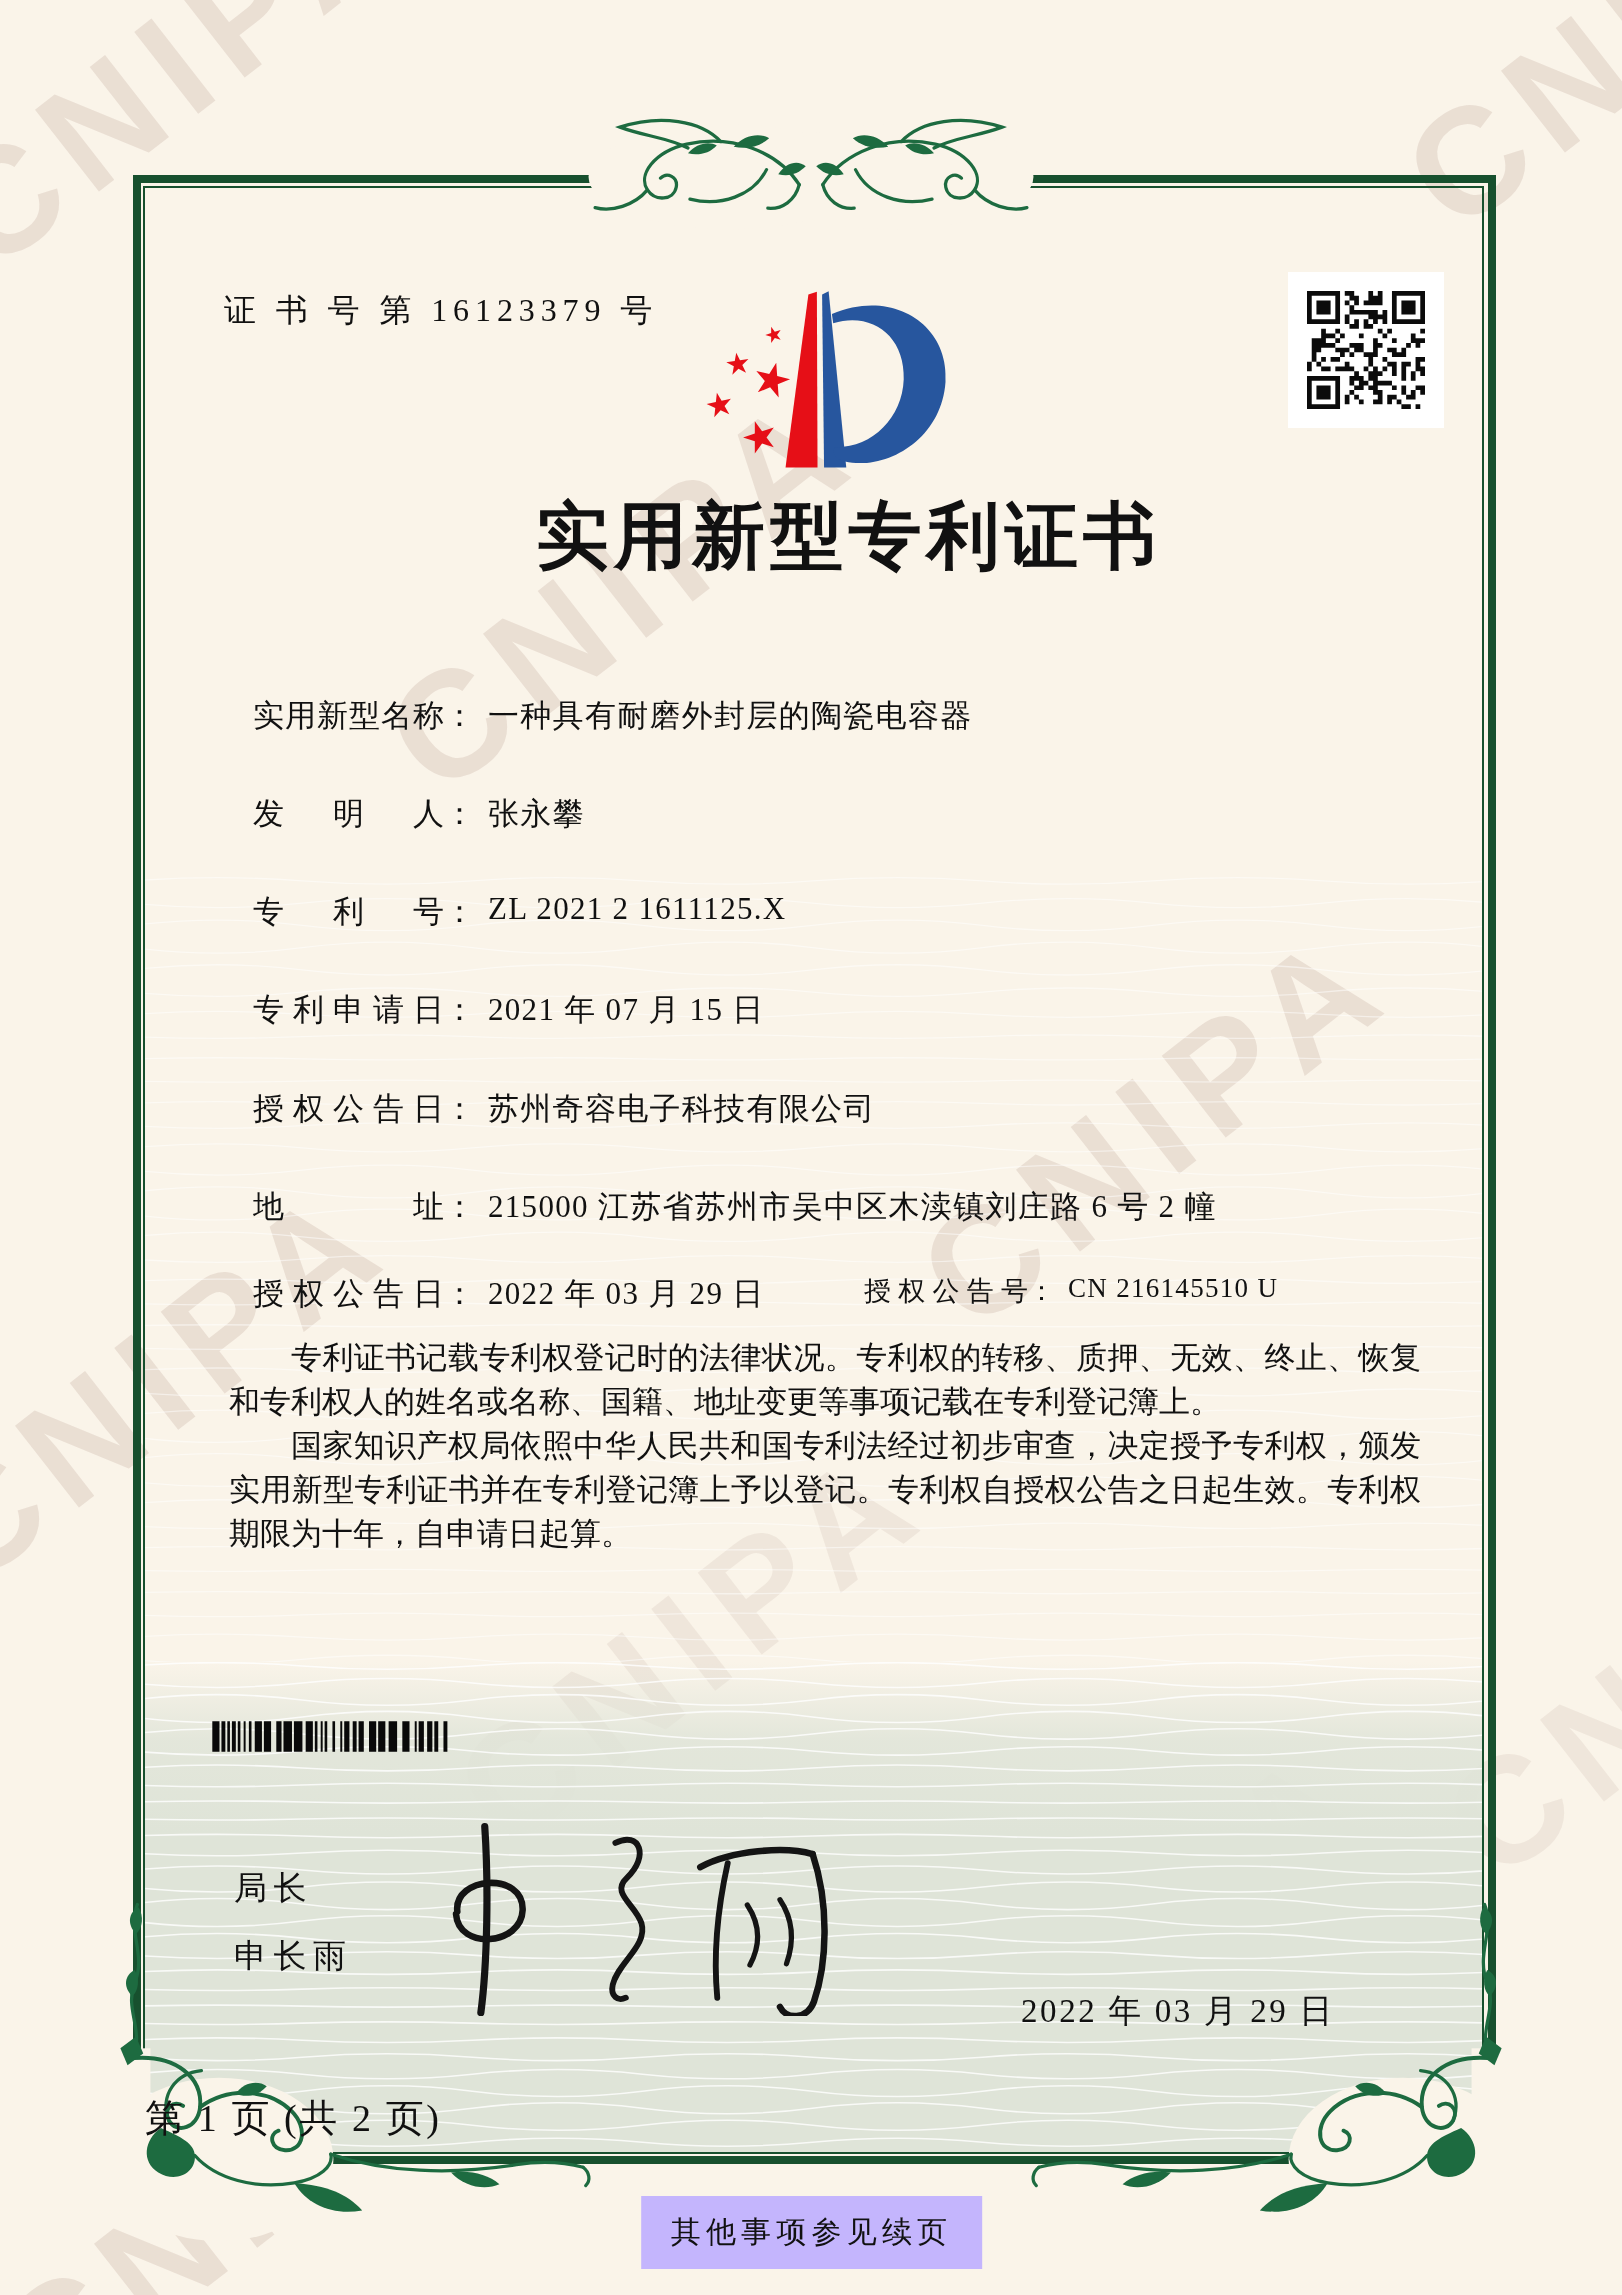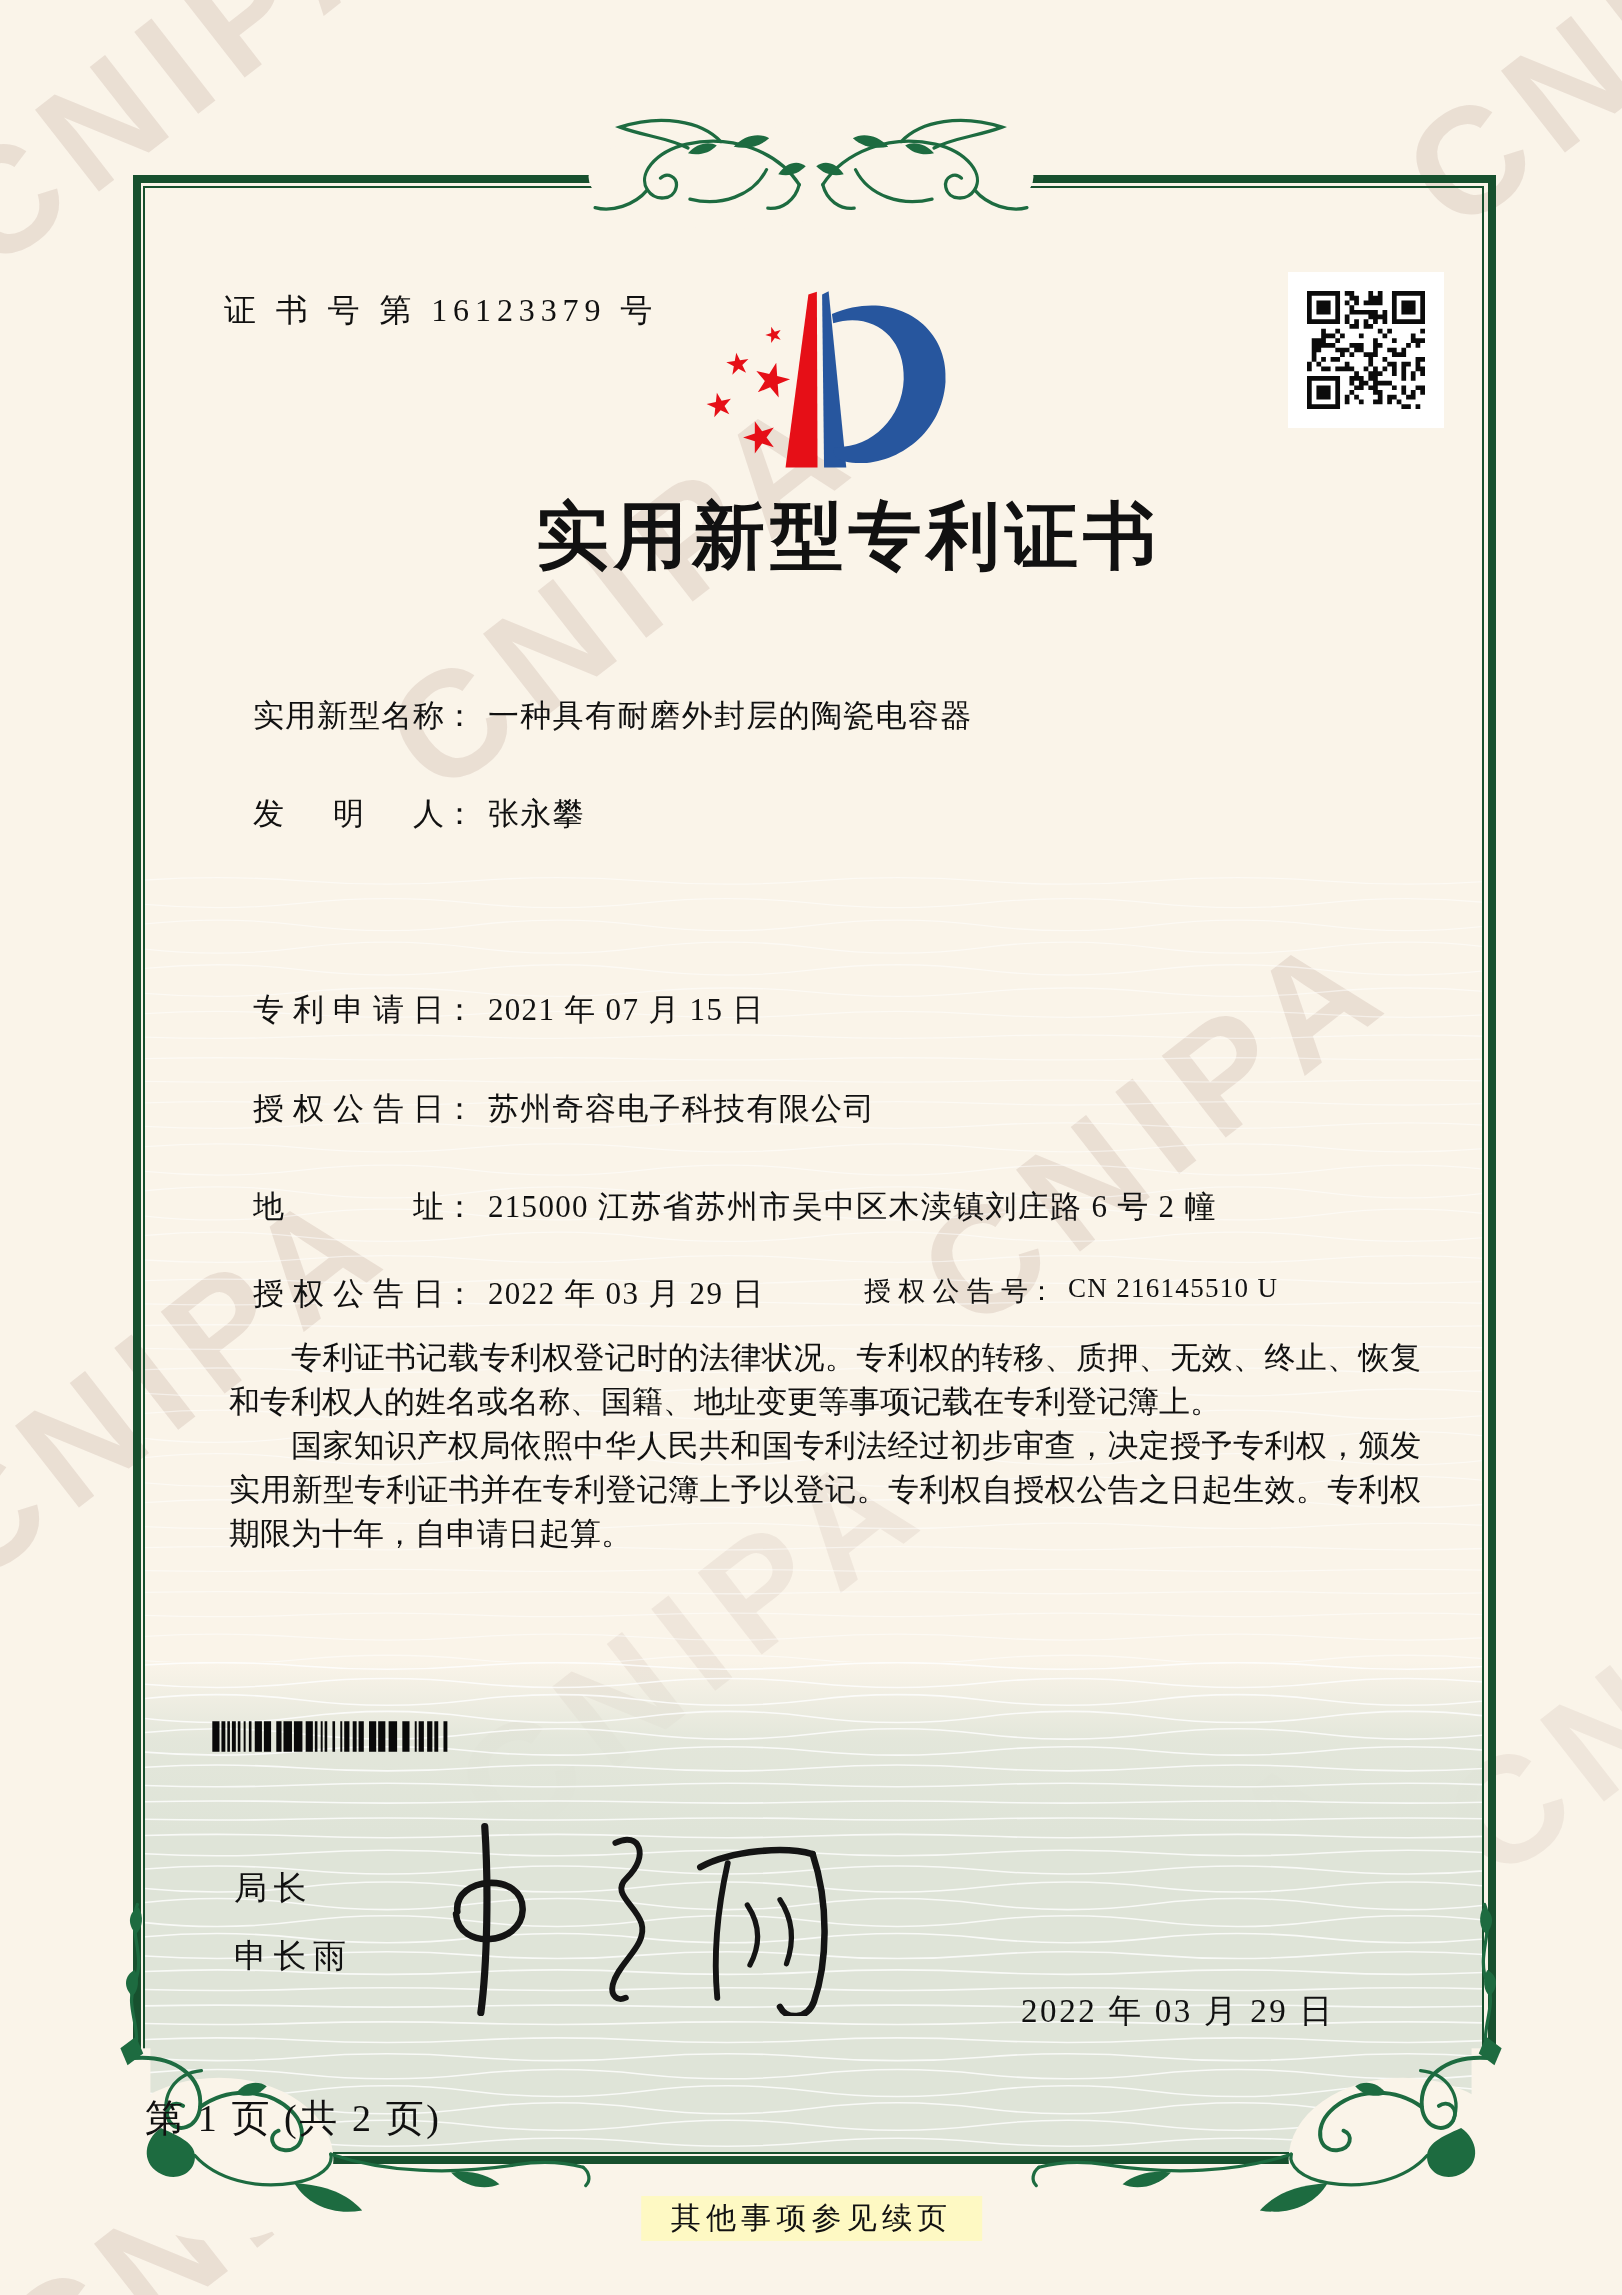--- a/index.html
+++ b/index.html
@@ -21,22 +21,22 @@
   .flabel{display:inline-block;width:191px;text-align:justify;text-align-last:justify;vertical-align:top;margin-left:24px;}
   .fcolon{display:inline-block;vertical-align:top;}
   .fvalue{display:inline-block;margin-left:13px;vertical-align:top;letter-spacing:1.3px;}
   .field2{position:absolute;left:840px;font-size:27px;white-space:nowrap;}
   .field2 .flabel{width:164px;}
   .paras{left:229px;top:1336px;width:1192px;font-size:31px;line-height:44px;text-align:justify;}
   .paras p{margin:0;text-indent:62px;}
   .signer{left:234px;font-size:33px;letter-spacing:6.5px;white-space:nowrap;}
   .date-line{left:1021px;top:1989px;font-size:33px;letter-spacing:2.6px;white-space:nowrap;}
   .page-info{left:145px;top:2093px;width:1339px;text-align:left;font-size:38px;letter-spacing:2.6px;}
-  .cont-note{left:50%;top:2196px;transform:translateX(-50%);background:#fef9c3;
-             padding:2px 30px;font-size:30px;letter-spacing:5.2px;white-space:nowrap;text-align:right;}
+  .cont-note{left:50%;top:2196px;transform:translateX(-50%);background:#c4b5fd;
+             padding:16px 30px;font-size:30px;letter-spacing:5.2px;white-space:nowrap;text-align:right;}
   .qr-box{left:1288px;top:272px;width:156px;height:156px;background:#fff;}
   .qr-box svg{position:absolute;left:19px;top:19px;}
   svg{display:block;}
 </style>
 </head>
 <body>
 
 <div class="page">
 
   <span class="wm" style="left:-98px;top:-19.6px;">CNIPA</span>
@@ -202,20 +202,23 @@
   </div>
 
   <div class="abs title">实用新型专利证书</div>
 
   <div class="field" style="top:695px">
     <span class="flabel">实用新型名称</span><span class="fcolon">：</span><span class="fvalue">一种具有耐磨外封层的陶瓷电容器</span>
   </div>
   <div class="field" style="top:793px">
     <span class="flabel">发明人</span><span class="fcolon">：</span><span class="fvalue">张永攀</span>
   </div>
+  <div class="field" style="top:891px">
+    <span class="flabel">专利号</span><span class="fcolon">：</span><span class="fvalue">ZL 2021 2 1611125.X</span>
+  </div>
   <div class="field" style="top:989px">
     <span class="flabel">专利申请日</span><span class="fcolon">：</span><span class="fvalue">2021 年 07 月 15 日</span>
   </div>
   <div class="field" style="top:1088px">
     <span class="flabel">授权公告日</span><span class="fcolon">：</span><span class="fvalue">苏州奇容电子科技有限公司</span>
   </div>
   <div class="field" style="top:1186px">
     <span class="flabel">地址</span><span class="fcolon">：</span><span class="fvalue">215000 江苏省苏州市吴中区木渎镇刘庄路 6 号 2 幢</span>
   </div>
   <div class="field" style="top:1273px">

